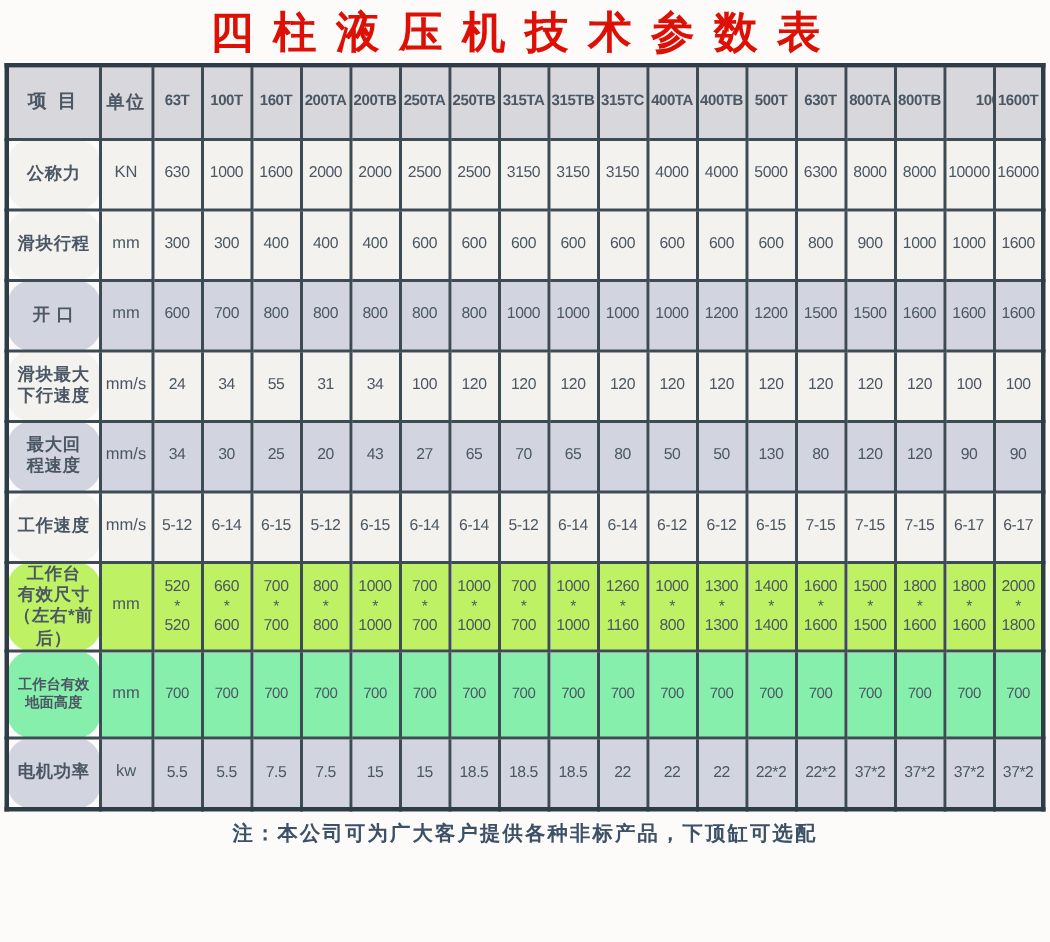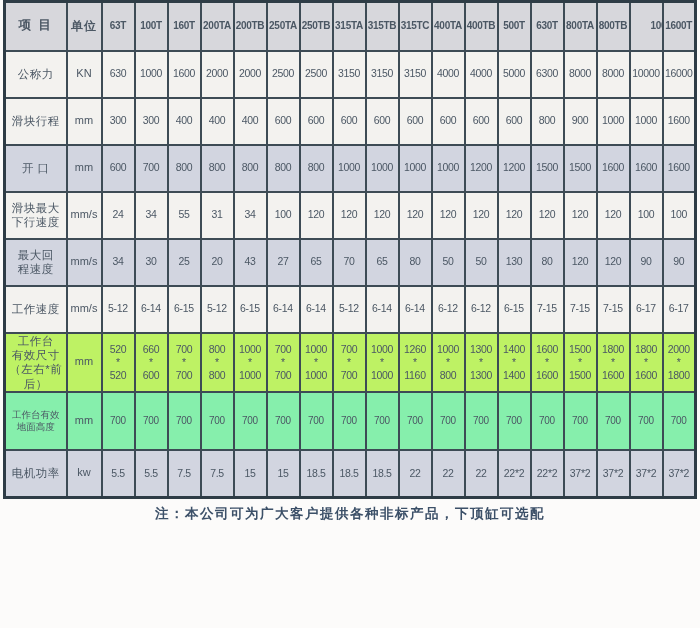--- a/index.html
+++ b/index.html
@@ -56,22 +56,23 @@
     font-size: 12.5px;
     letter-spacing: 2px;
   }
   thead th.unit-col {
     font-size: 12px;
     letter-spacing: 1px;
   }
   tbody tr { height: 47px; }
   tbody th.label-col {
     font-size: 11.5px;
-    font-weight: normal;
+    font-weight: bold;
     letter-spacing: 0.5px;
+    border-radius: 16px;
   }
   tbody td.unit-col { font-size: 11px; }
   tbody td.data-cell {
     font-size: 10.5px;
     letter-spacing: -0.3px;
   }
   
   tbody tr:nth-child(8) { height: 58px; }
   tbody tr:nth-child(8) td.data-cell { font-size: 10px; line-height: 1.15; }
   tbody tr:nth-child(8) th.label-col { font-size: 9.5px; letter-spacing: 0; }
@@ -81,20 +82,21 @@
     letter-spacing: 1.5px;
     padding-top: 6px;
     font-weight: bold;
   }
 </style>
 </head>
 <body>
 
 <div class="page">
 
+  <h1 class="title" style="color: rgb(221, 16, 5);">四柱液压机技术参数表</h1>
 
   <table class="spec-table">
     <colgroup>
       <col class="c-label">
         <col class="c-unit">
     </colgroup>
     <thead>
       <tr style="background: rgb(215, 215, 220);">
         <th class="label-col" style="color: rgb(75, 87, 100);">项 目</th>
         <th class="unit-col" style="color: rgb(75, 87, 100);">单位</th>

